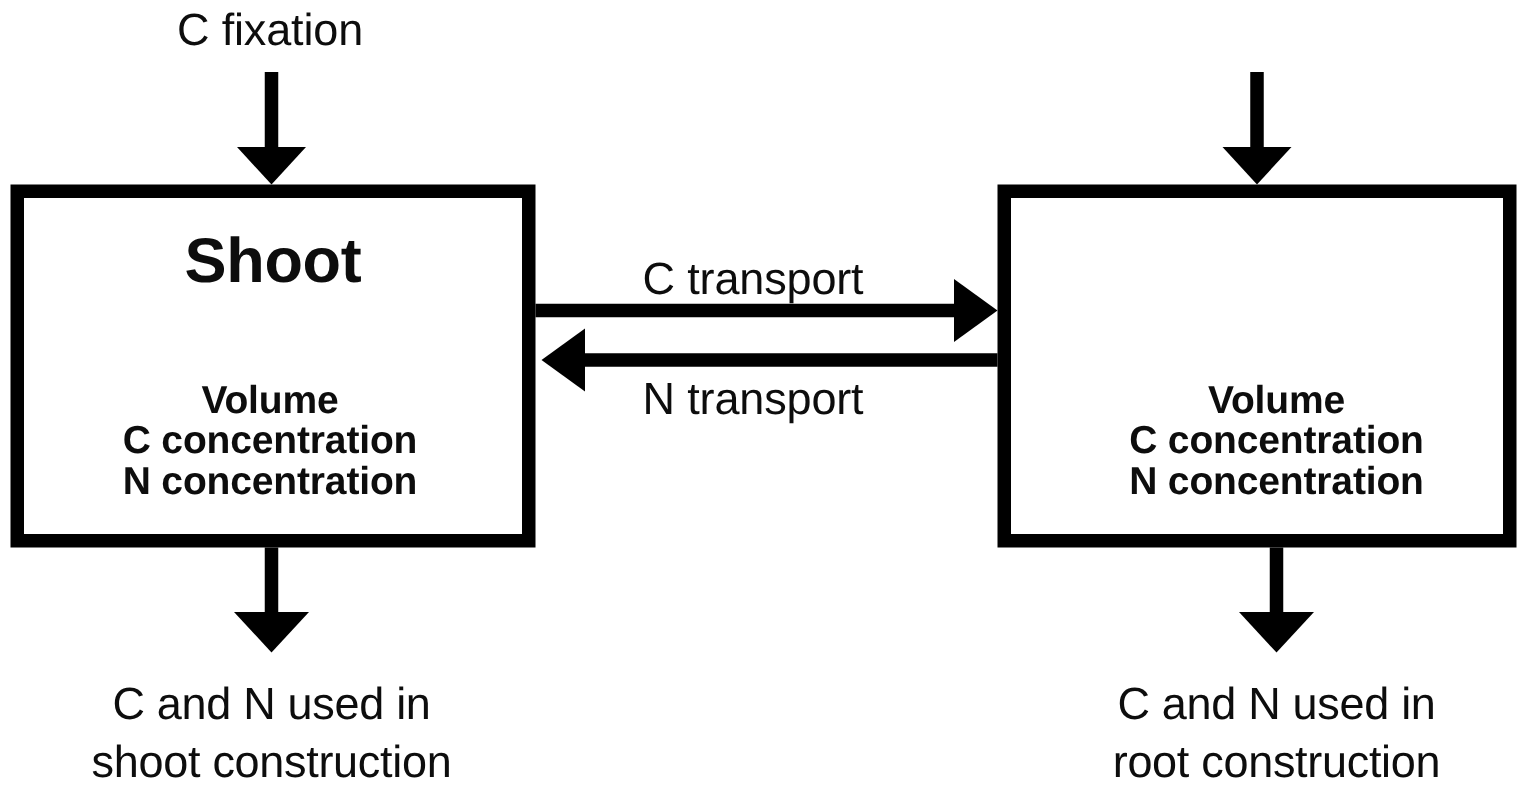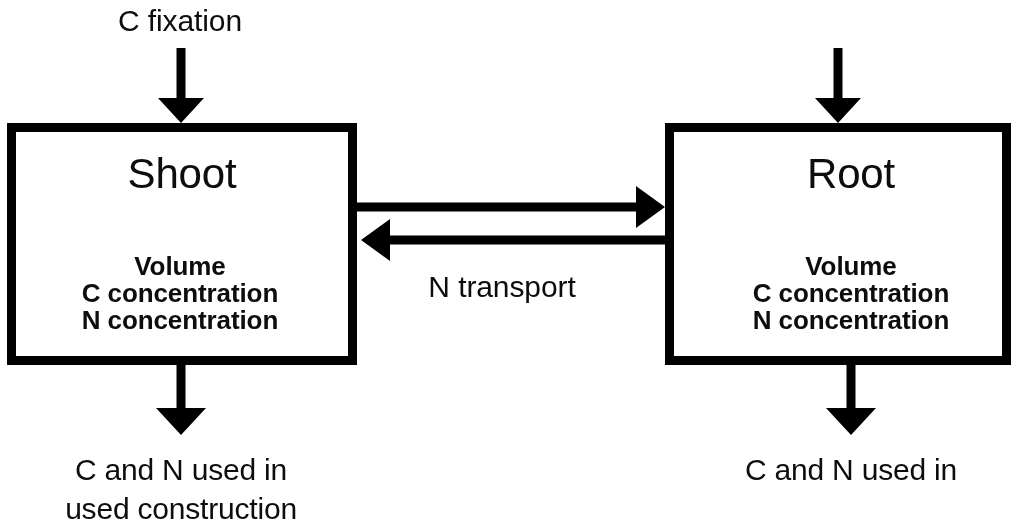--- a/index.html
+++ b/index.html
@@ -113,42 +113,43 @@
       <polygon points="826,408 876,408 851,435" fill="#000000"></polygon>
     </g>
 
   </svg>
 
   <div class="layer-text">
 
     <div class="lbl flux-label" style="left:30px; top:6px; width:300px;">C fixation</div>
 
 
-    <div class="lbl organ-title" style="left:32px; top:153px; width:300px;">Shoot</div>
+    <div class="lbl organ-title" style="left:32px; top:153px; width:300px;font-weight:bold;">Shoot</div>
 
     <div class="lbl state-list" style="left:30px; top:253px; width:300px;">
       <div>Volume</div>
       <div>C concentration</div>
       <div>N concentration</div>
     </div>
 
-    <div class="lbl organ-title" style="left:701px; top:153px; width:300px;">Root</div>
 
     <div class="lbl state-list" style="left:701px; top:253px; width:300px;">
       <div>Volume</div>
       <div>C concentration</div>
       <div>N concentration</div>
     </div>
 
+    <div class="lbl flux-label" style="left:357px; top:172px; width:290px;">C transport</div>
 
-    <div class="lbl flux-label" style="left:357px; top:252px; width:290px;margin-top:20px;">N transport</div>
+    <div class="lbl flux-label" style="left:357px; top:252px; width:290px;">N transport</div>
 
     <div class="lbl sink-label" style="left:11px; top:450px; width:340px;">
       <span class="line">C and N used in</span>
-      <span class="line">used construction</span>
+      <span class="line">shoot construction</span>
     </div>
 
     <div class="lbl sink-label" style="left:681px; top:450px; width:340px;">
       <span class="line">C and N used in</span>
+      <span class="line">root construction</span>
     </div>
 
   </div>
 </div>
 
 </body></html>

